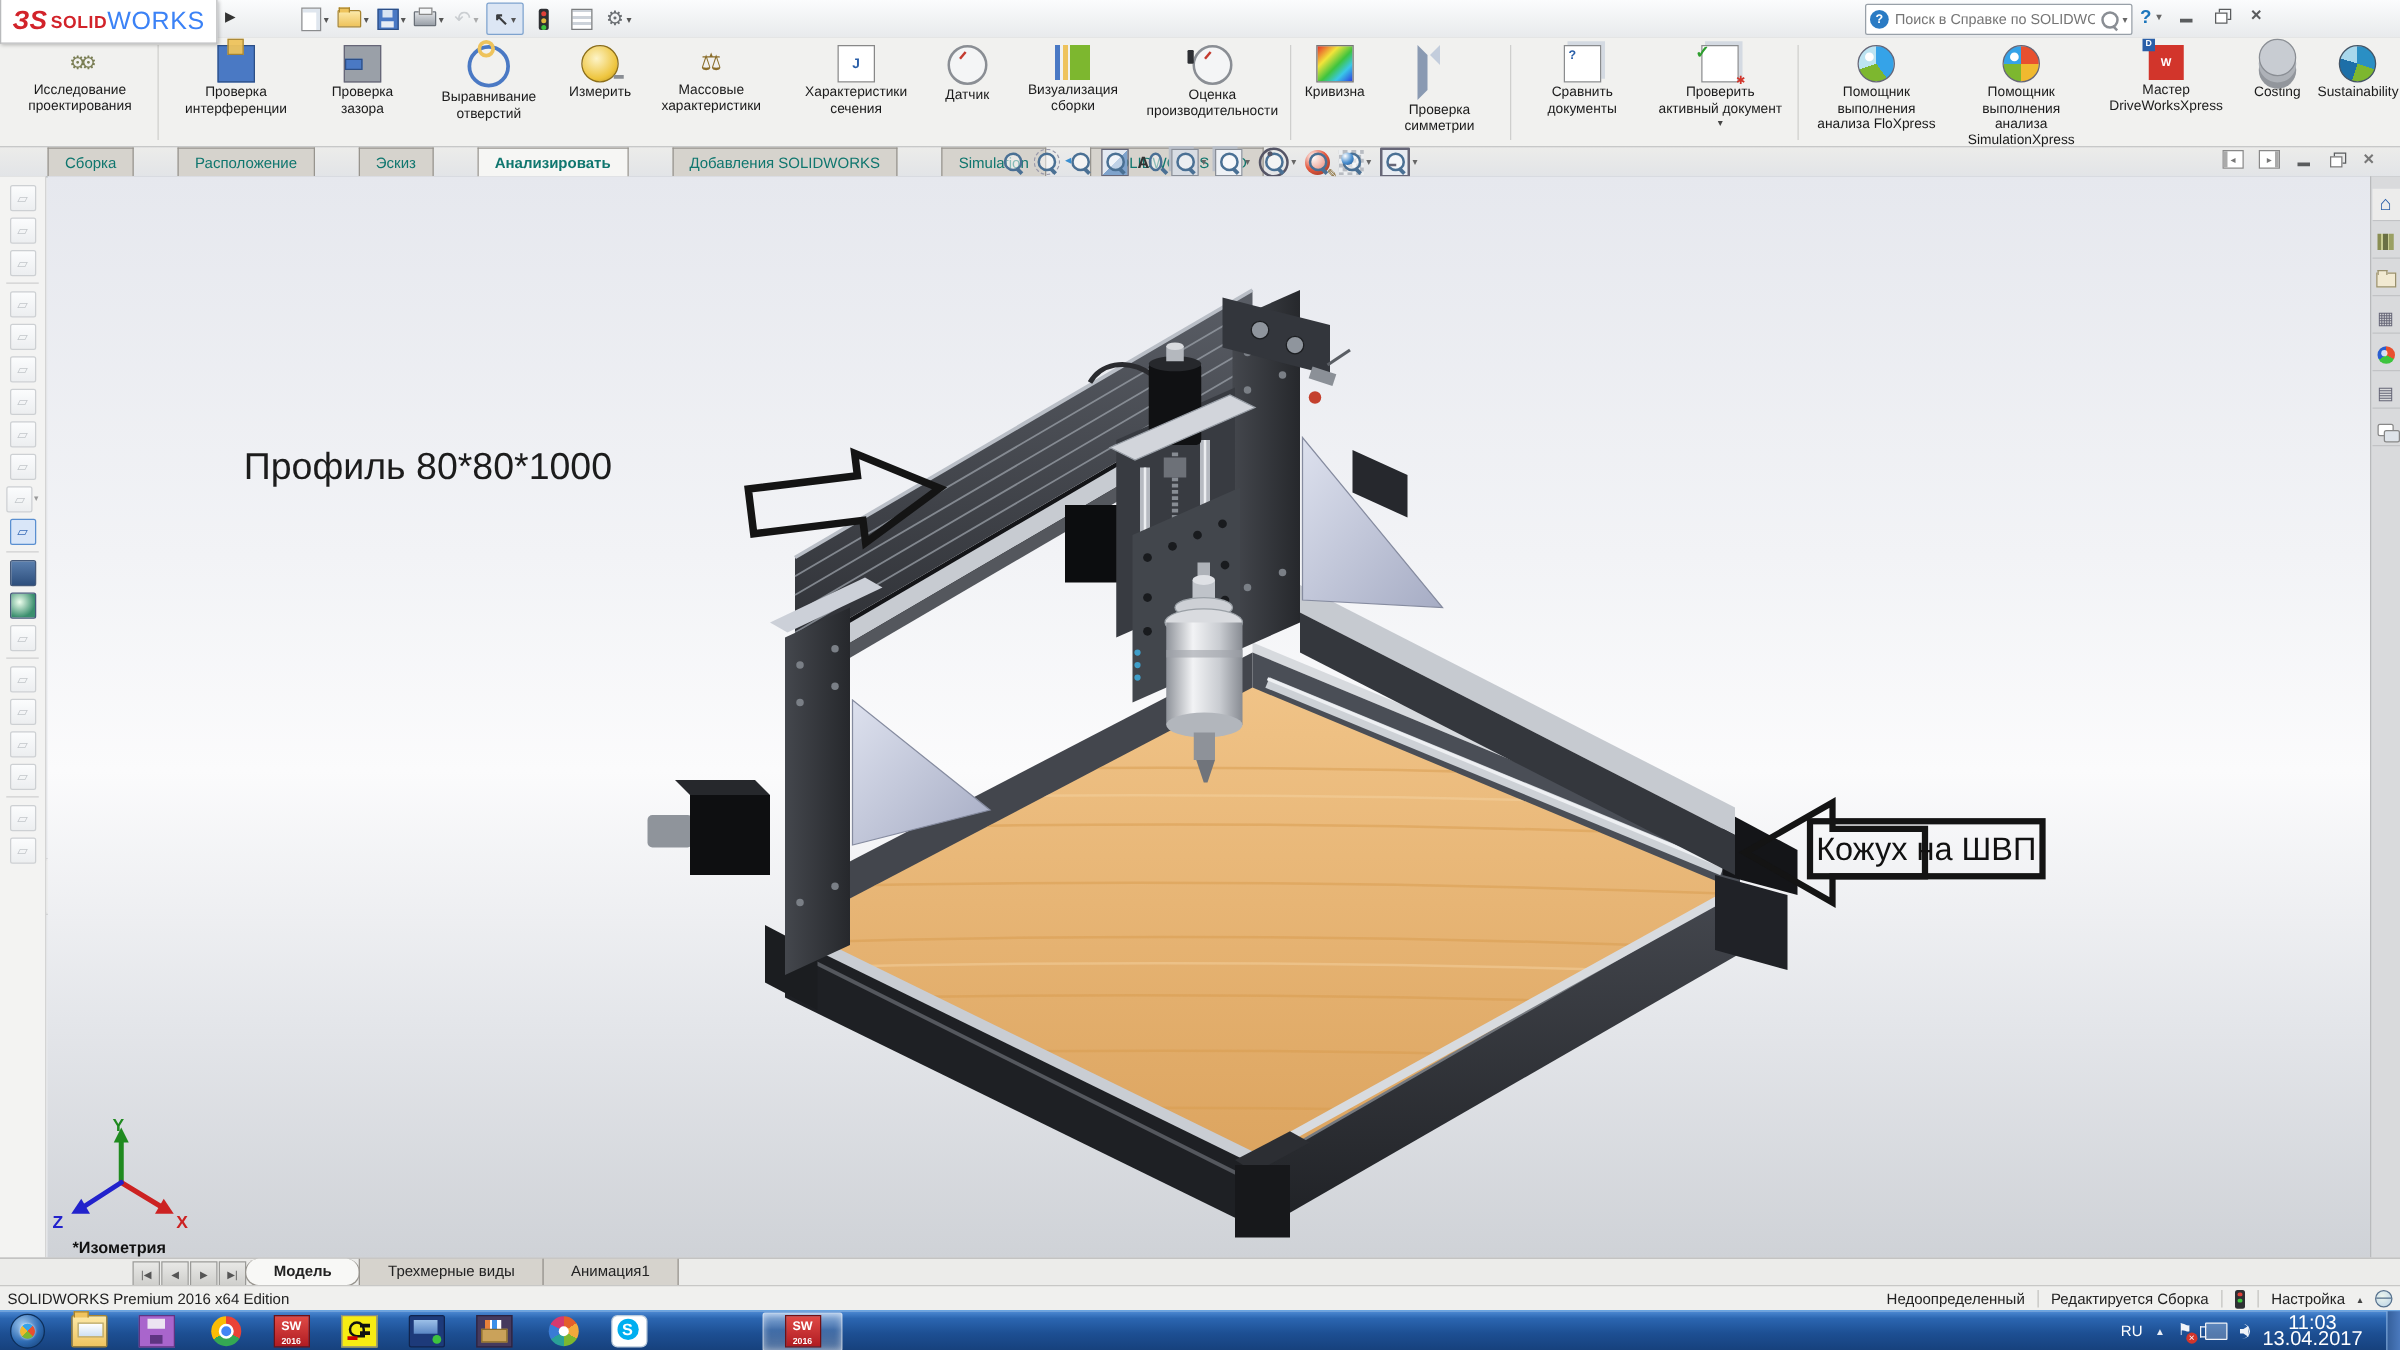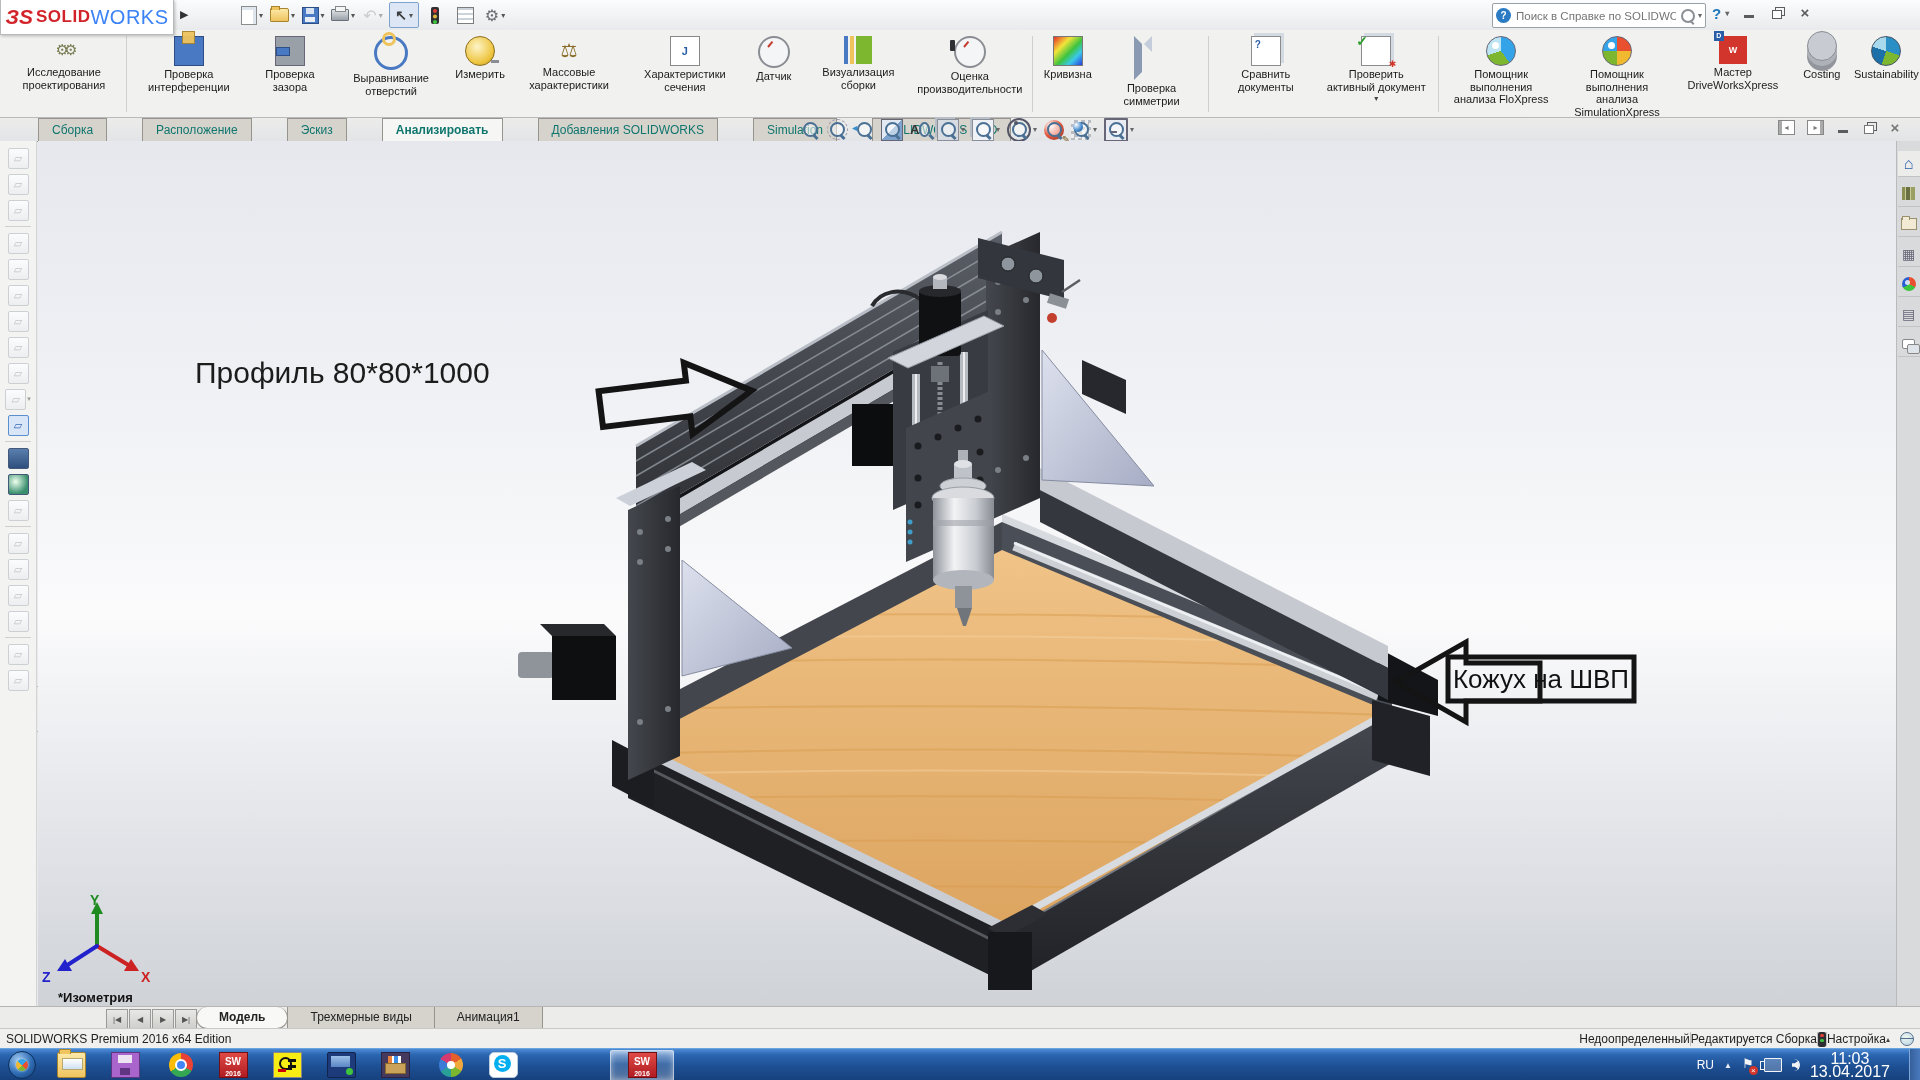--- a/index.html
+++ b/index.html
@@ -5,21 +5,21 @@
   html,body{margin:0;padding:0;background:#555;}
   #screen{position:relative;width:1920px;height:1080px;overflow:hidden;background:#e7e9ed;
     font-family:"Liberation Sans",sans-serif;font-size:12px;color:#222;}
   
   .titlebar{position:absolute;left:0;top:0;width:1920px;height:30px;
     background:linear-gradient(#fbfcfd,#e8eaec);border-bottom:1px solid #c6c8ca;}
   .logo{position:absolute;left:0;top:0;width:172px;height:34px;background:#fff;
     border:1px solid #b9babc;border-top:0;box-shadow:1px 1px 3px rgba(0,0,0,.25);
     display:flex;align-items:center;justify-content:center;z-index:5;text-align:center;}
   .logo .ds{color:#d2232a;font-size:21px;font-weight:bold;font-style:italic;margin-right:3px;}
-  .logo .solid{color:#d2232a;font-size:17px;font-weight:bold;letter-spacing:.5px;}
+  .logo .solid{color:#d2232a;font-size:14px;font-weight:bold;letter-spacing:.5px;}
   .logo .works{color:#3b82f6;font-size:20px;letter-spacing:.5px;}
   .logo-arrow{position:absolute;left:180px;top:4px;width:16px;height:20px;color:#333;font-size:11px;line-height:20px;}
   .qat{position:absolute;left:238px;top:2px;display:flex;align-items:center;gap:2px;}
   .qbtn{height:24px;min-width:24px;display:flex;align-items:center;justify-content:center;border-radius:2px;padding:0 2px;}
   .qbtn.pressed{background:#dce6f4;border:1px solid #7da2ce;}
   .qbtn.arrow::after{content:"▾";font-size:8px;color:#555;margin-left:2px;}
   .qbtn.disabled{opacity:.45;}
   .title{position:absolute;left:0;top:7px;width:100%;text-align:center;font-size:13px;color:#333;pointer-events:none;}
   .search{position:absolute;left:1492px;top:3px;width:206px;height:23px;background:#fff;
     border:1px solid #98a0a8;border-radius:2px;display:flex;align-items:center;padding:0 3px;gap:3px;}
@@ -87,21 +87,21 @@
   .bnav span{width:20px;height:18px;background:linear-gradient(#e8e8e6,#cfcfcc);border:1px solid #9a9a98;
     font-size:8px;color:#555;display:flex;align-items:center;justify-content:center;}
   .btabset{position:absolute;left:196px;top:0;display:flex;height:22px;}
   .btab{height:21px;line-height:21px;padding:0 22px;background:#d6d3cd;border:1px solid #97948e;border-top:0;
     margin-right:-1px;font-size:12px;}
   .btab.active{background:#f8f8f6;font-weight:bold;border-radius:11px;}
   
   .statusbar{position:absolute;left:0;top:1028px;width:1920px;height:20px;background:#f0f0ee;border-top:1px solid #c8c8c6;
     font-size:12px;color:#222;}
   .st-left{position:absolute;left:6px;top:3px;}
-  .st-right{position:absolute;right:30px;top:0;height:20px;display:flex;align-items:center;}
+  .st-right{position:absolute;right:30px;top:0;height:20px;display:flex;align-items:center;gap:10px;}
   .st-sep{width:1px;height:14px;background:#c2c2c0;}
   .st-traffic{width:8px;height:15px;background:#2d2f33;border-radius:2px;position:relative;}
   .st-traffic::before{content:"";position:absolute;left:2.2px;top:2px;width:3.6px;height:3.6px;border-radius:50%;
     background:#e04038;box-shadow:0 5px 0 #3ec43e;}
   .st-globe{position:absolute;right:6px;top:3px;width:14px;height:14px;border:1.5px solid #55708c;border-radius:50%;
     background:radial-gradient(circle at 40% 35%,#eef6ee,#b8d2e6);box-sizing:border-box;}
   .st-globe::after{content:"";position:absolute;left:0;right:0;top:4.5px;height:1px;background:#55708c;}
   .st-dd{font-size:8px;color:#444;}
   
   .taskbar{position:absolute;left:0;top:1048px;width:1920px;height:32px;

